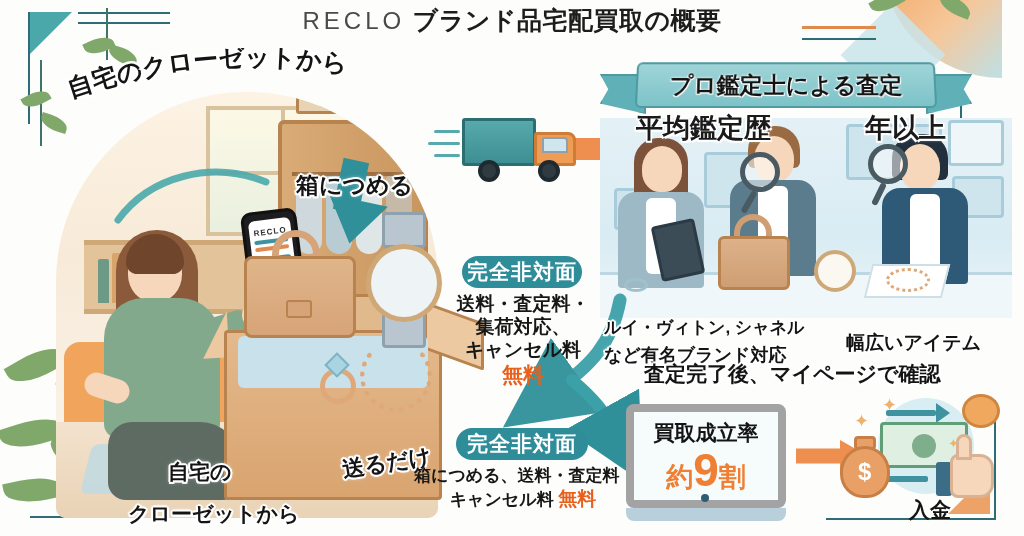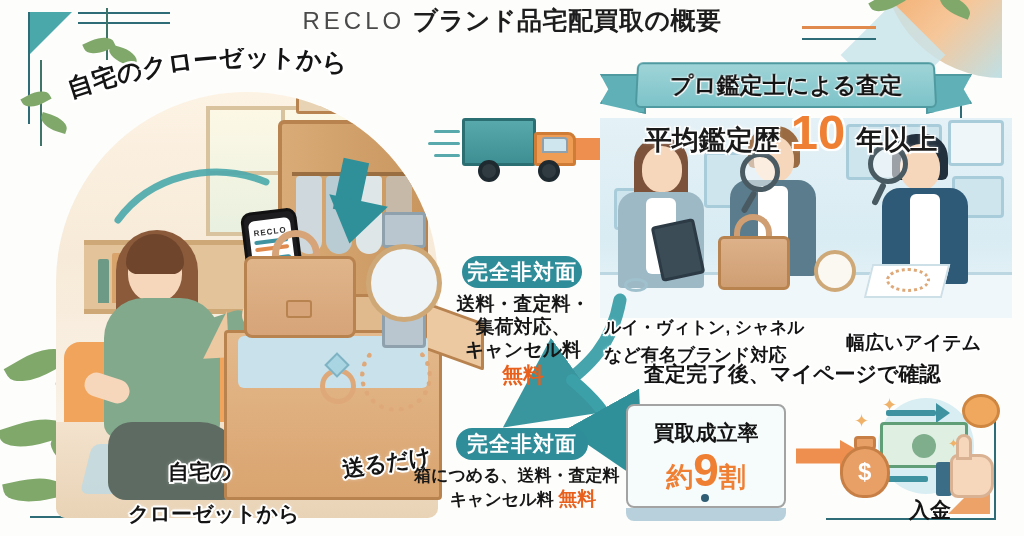--- a/index.html
+++ b/index.html
@@ -327,21 +327,21 @@
   }
   .ribbon-tail {
     position: absolute; top: 74px; width: 46px; height: 40px;
     background: #5fb0b7; border: 2px solid #4f9aa0;
   }
   .ribbon-tail.l { left: 600px; clip-path: polygon(0 0,100% 0,100% 100%,0 74%,18% 38%); }
   .ribbon-tail.r { left: 926px; clip-path: polygon(0 0,100% 0,82% 38%,100% 74%,0 100%); }
 
   .avg-line {
     position: absolute; left: 636px; top: 110px; width: 310px;
-    display: flex; align-items: baseline; justify-content: center; gap: 11px;
+    display: flex; align-items: baseline; justify-content: space-between; gap: 11px;
     white-space: nowrap;
   }
   .avg-line .t {
     font-size: 27px; font-weight: 700; color: #1a1a1a;
     text-shadow: 0 0 4px #fff, 1.5px 1.5px 0 #fff, -1.5px 1.5px 0 #fff, 1.5px -1.5px 0 #fff, -1.5px -1.5px 0 #fff;
   }
   .avg-line .num {
     font-size: 49px; font-weight: 700; color: #ef7f33; line-height: .9;
     text-shadow: 0 0 4px #fff, 2px 2px 0 #fff, -2px 2px 0 #fff, 2px -2px 0 #fff, -2px -2px 0 #fff;
   }
@@ -367,21 +367,21 @@
   }
   .note {
     position: absolute; text-align: center; font-weight: 700; color: #171717;
     line-height: 1.22; white-space: nowrap;
   }
   .note .free { color: #e8601c; }
 
   
   .result-monitor {
     position: absolute; left: 626px; top: 404px; width: 160px; height: 104px;
-    background: #f6fbfc; border: 2px solid #a3a3a3; border-radius: 8px;
+    background: #f6fbfc; border: 8px solid #a3a3a3; border-radius: 8px;
     display: flex; flex-direction: column; align-items: center; justify-content: center;
   }
   .result-monitor .lbl { font-size: 21px; font-weight: 700; color: #141414; }
   .result-monitor .val {
     display: flex; align-items: baseline; color: #ef7f33; font-weight: 700; line-height: 1;
   }
   .result-monitor .val .sm { font-size: 27px; }
   .result-monitor .val .lg { font-size: 46px; }
   .monitor-stand {
     position: absolute; left: 626px; top: 508px; width: 160px; height: 13px;
@@ -601,21 +601,20 @@
   </div>
 
   <div class="ribbon-tail l"></div>
   <div class="ribbon-tail r"></div>
   <div class="ribbon">
     <span class="ribbon-text">プロ鑑定士による査定</span>
   </div>
 
   <div class="avg-line">
     <span class="t">平均鑑定歴</span>
-    <span class="num">10</span>
     <span class="t">年以上</span>
   </div>
 
   <svg class="flow-svg" viewBox="0 0 1024 536">
     <defs>
       <marker id="ahead-teal" markerWidth="7" markerHeight="7" refX="2" refY="3.5" orient="auto">
         <path d="M0,0 L7,3.5 L0,7 Z" fill="#2f9099"></path>
       </marker>
     </defs>
 
@@ -631,20 +630,21 @@
 
   <svg class="arc-title" viewBox="0 0 360 56">
     <defs>
       <path id="arcpath" d="M6,52 Q180,-10 354,40" fill="none"></path>
     </defs>
     <text font-family="Liberation Sans, sans-serif" font-size="25" font-weight="700" fill="#141414" stroke="#ffffff" stroke-width="5" paint-order="stroke">
       <textPath href="#arcpath" startOffset="2%">自宅のクローゼットから</textPath>
     </text>
   </svg>
 
+  <div class="outline-cap" style="left:296px;top:170px;font-size:23px;">箱につめる</div>
 
   <div class="outline-cap" style="left:342px;top:448px;font-size:22px;transform:rotate(-9deg);">送るだけ</div>
 
   <div class="outline-cap" style="left:168px;top:458px;font-size:21px;">自宅の</div>
   <div class="outline-cap" style="left:128px;top:488px;font-size:21px;margin-top:12px;">クローゼットから</div>
 
   <div class="pill" style="left:462px;top:256px;width:120px;height:32px;">完全非対面</div>
   <div class="note" style="left:452px;top:292px;width:142px;font-size:19px;">
     <div>送料・査定料・</div>
     <div>集荷対応、</div>

